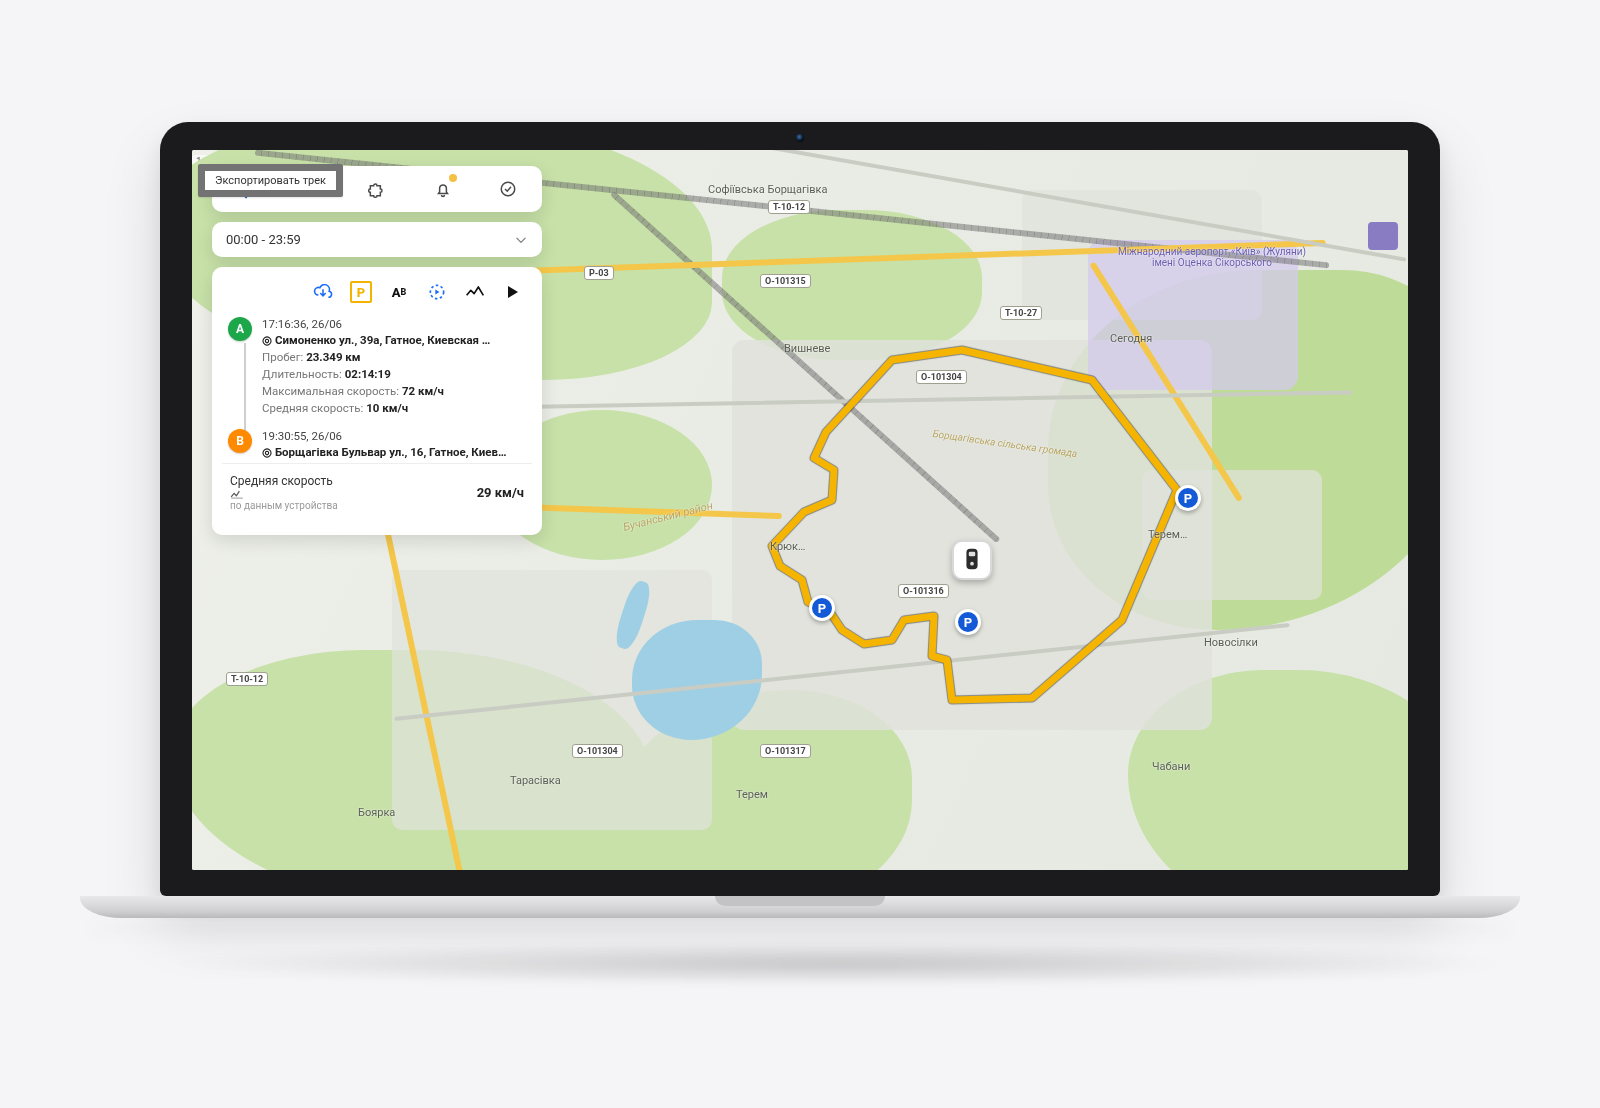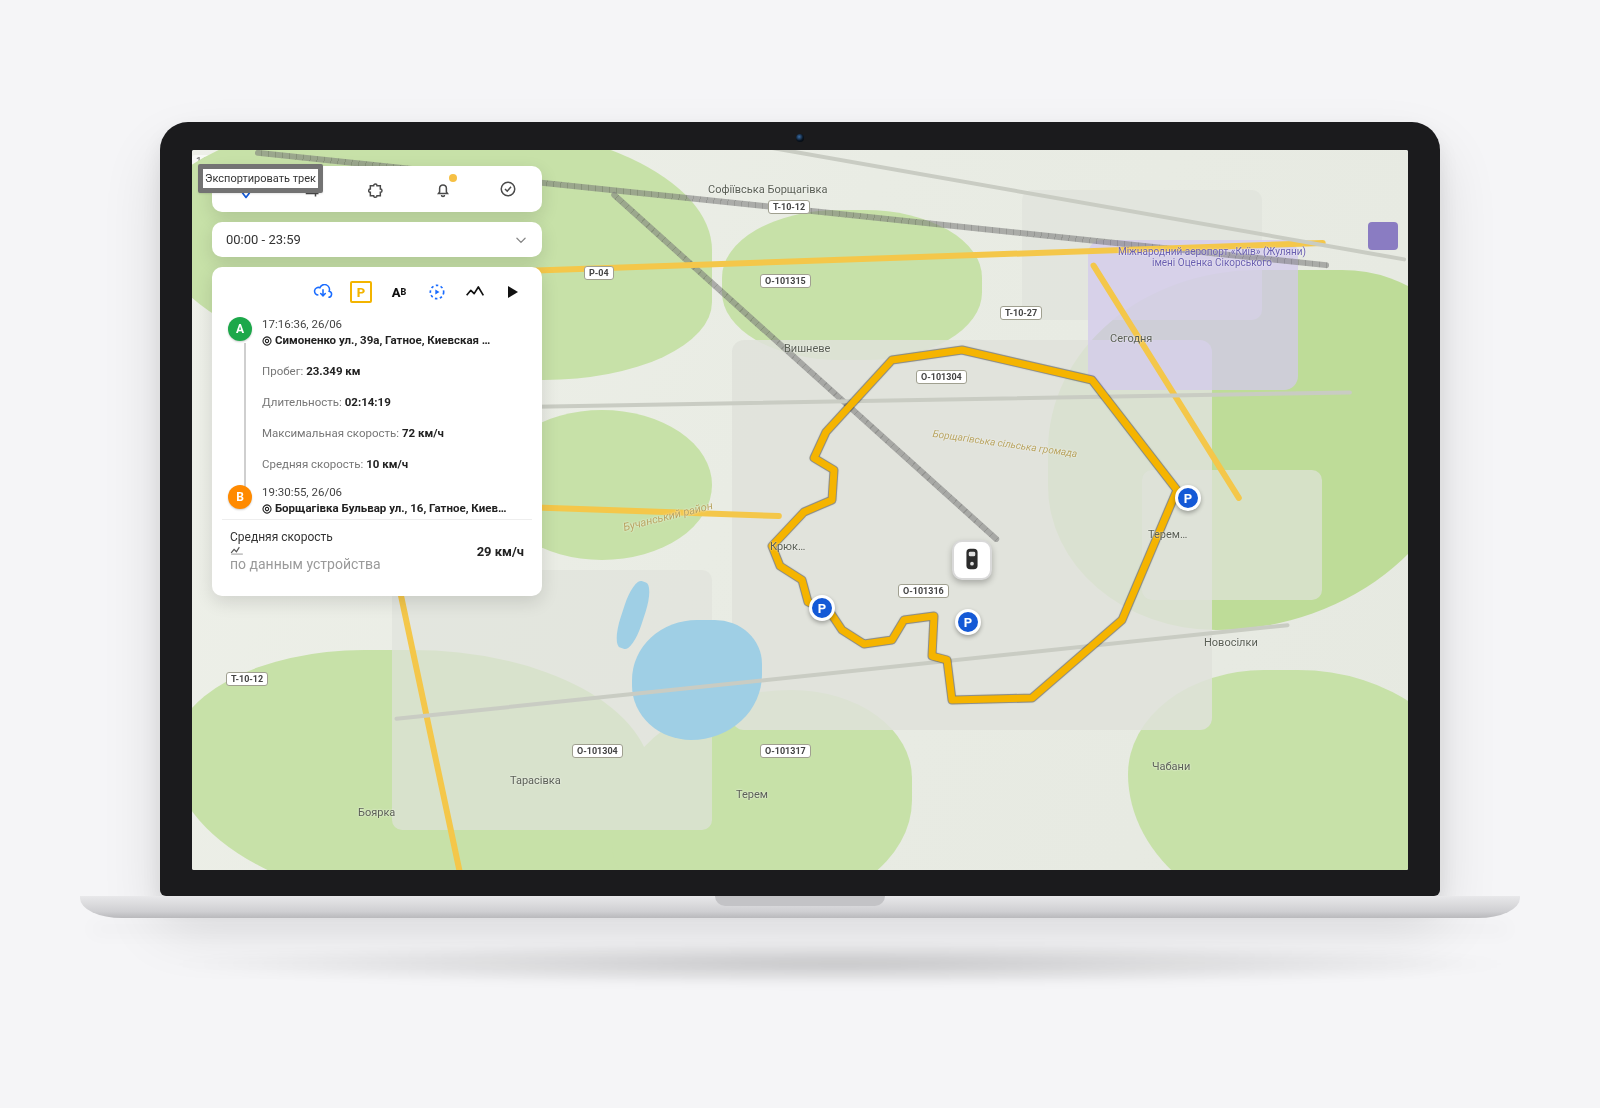--- a/index.html
+++ b/index.html
@@ -118,22 +118,22 @@
   }
   .tracker-pin svg { width:18px; height:26px;}
 
   
   .shield { position:absolute; font-size:9px; font-weight:700; color:#444;
             background:#fff; border:1px solid #a0a090; padding:1px 4px; border-radius:3px;}
 
   
   .tooltip {
     position:absolute; left:6px; top:14px; z-index:5;
-    background:#fff; border:5px solid #737373; font-size:11px; color:#333;
-    padding:3px 2px; border-radius:2px; box-shadow:0 1px 2px rgba(0,0,0,.1);
+    background:#fff; border:7px solid #737373; font-size:11px; color:#333;
+    padding:3px 10px; border-radius:2px; box-shadow:0 1px 2px rgba(0,0,0,.1);
   }
   .panel {
     position:absolute; left:20px; top:16px; width:330px;
     z-index:4;
     background:transparent;
   }
   .card {
     background:#fff; border-radius:10px; box-shadow:0 6px 18px rgba(0,0,0,.12);
     margin-bottom:10px;
   }
@@ -178,26 +178,26 @@
   .trip { display:flex; gap:10px; padding:4px 6px; position:relative;}
   .trip .line { position:absolute; left:22px; top:30px; bottom:-20px; width:2px; background:#cfcfcf;}
   .wp-badge { width:24px; height:24px; border-radius:50%; color:#fff; font-weight:700;
     display:flex; align-items:center; justify-content:center; font-size:12px; flex:0 0 auto;
     box-shadow:0 1px 2px rgba(0,0,0,.2);}
   .wp-a { background:#1ca84a;}
   .wp-b { background:#ff8a00;}
   .trip .body { font-size:11.5px; color:#333; min-width:0;}
   .trip .time { color:#444; margin-bottom:2px;}
   .trip .addr { font-weight:700; color:#222; white-space:nowrap; overflow:hidden; text-overflow:ellipsis;}
-  .trip .meta div { color:#777; margin-top:17px;}
+  .trip .meta div { color:#777; margin-top:3px;}
   .trip .meta b { color:#222; font-weight:700;}
 
   .stat-row { display:flex; align-items:center; justify-content:space-between;
     padding:10px 8px; border-top:1px solid #eee; font-size:12px; color:#333;}
-  .stat-row .lbl small { display:block; color:#9a9a9a; font-size:14px; font-weight:400;}
+  .stat-row .lbl small { display:block; color:#9a9a9a; font-size:10px; font-weight:400;}
   .stat-row .chart-ico { color:#555; margin-left:6px;}
   .stat-row .val { font-weight:700; color:#222; font-size:13px;}
 
   .stars { color:#f3b400; font-size:16px; letter-spacing:2px;}
   .stars .empty { color:#d9d9d9;}
 
   svg { display:block;}
 </style>
 </head>
 <body>
@@ -273,21 +273,21 @@
         <div class="map-label" style="left:920px; top:96px; color:#6a5fb0; width:200px; font-size:10px; text-align:center; line-height:1.1">Міжнародний аеропорт «Київ» (Жуляни) імені Оценка Сікорського</div>
         <div class="map-label" style="left:430px; top:360px; color:#b8a460; font-style:italic; transform:rotate(-14deg)">Бучанський район</div>
         <div class="map-label" style="left:740px; top:288px; color:#b8a460; font-style:italic; transform:rotate(8deg); font-size:10px">Борщагівська сільська громада</div>
 
         <div class="shield" style="left:576px; top:50px">T-10-12</div>
         <div class="shield" style="left:808px; top:156px">T-10-27</div>
         <div class="shield" style="left:568px; top:124px">O-101315</div>
         <div class="shield" style="left:724px; top:220px">O-101304</div>
         <div class="shield" style="left:706px; top:434px">O-101316</div>
         <div class="shield" style="left:568px; top:594px">O-101317</div>
-        <div class="shield" style="left:392px; top:116px">P-04</div>
+        <div class="shield" style="left:392px; top:116px">P-03</div>
         <div class="shield" style="left:34px;  top:522px">T-10-12</div>
         <div class="shield" style="left:380px; top:594px">O-101304</div>
 
         <span class="ml-zoom">1 km</span>
         <span class="ml-zoom2">3000 ft</span>
       </div>
 
       <div class="tooltip">Экспортировать трек</div>
 
       <div class="panel">

